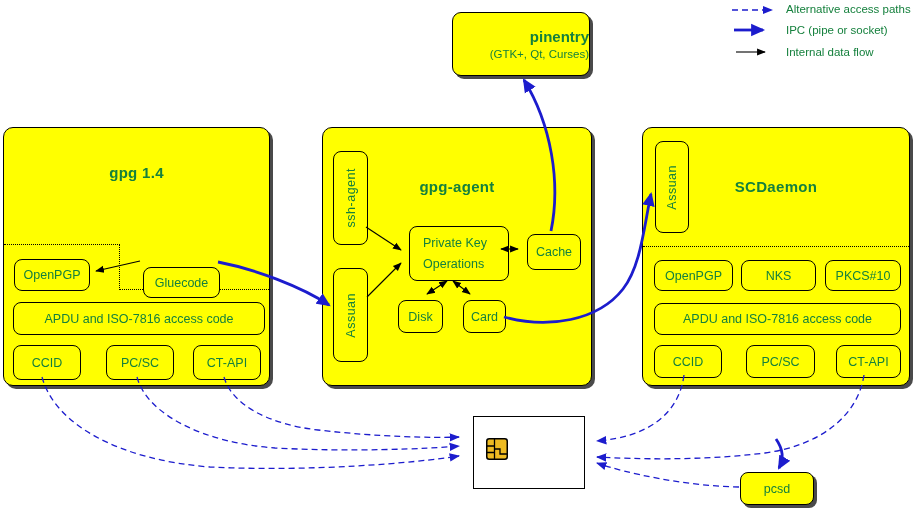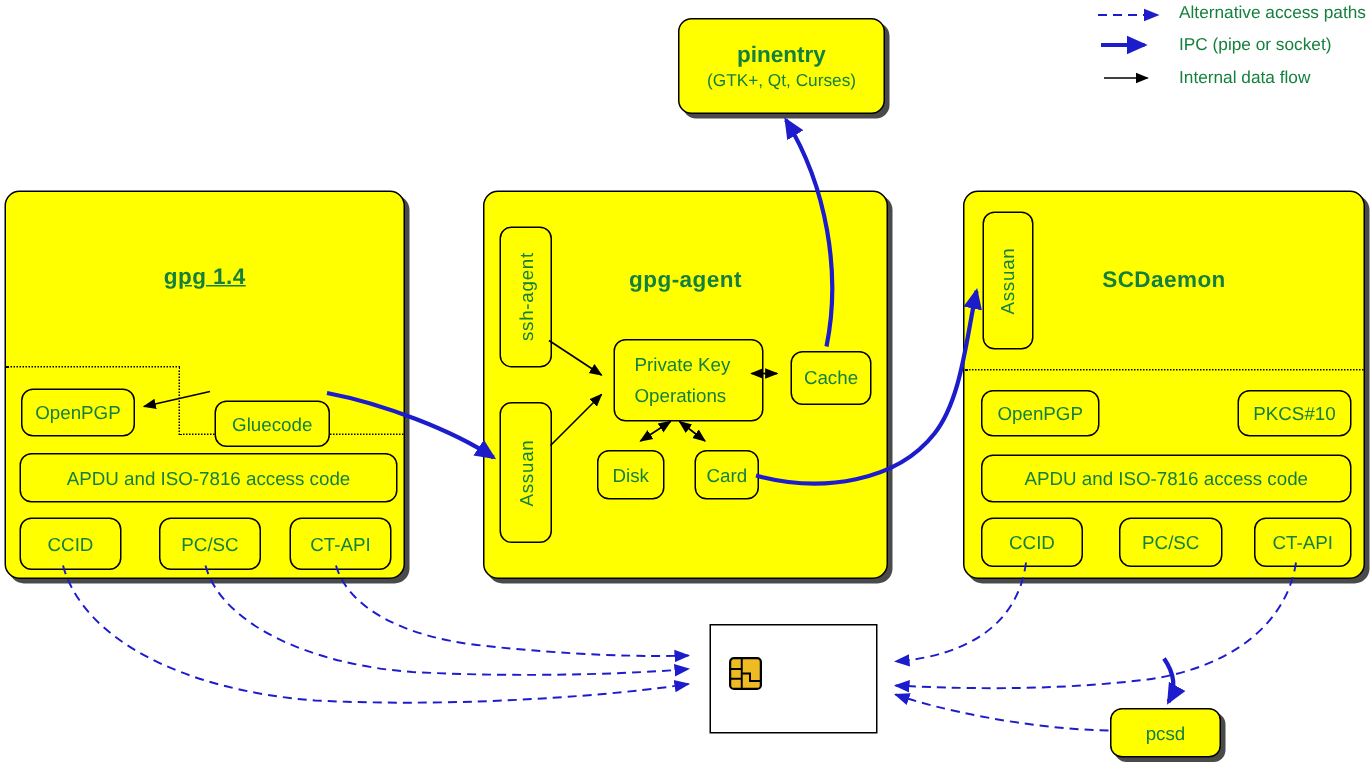--- a/index.html
+++ b/index.html
@@ -25,21 +25,21 @@
     font-size:12.5px;letter-spacing:0.5px;
   }
   .pko{flex-direction:column;align-items:flex-start;padding-left:13px;line-height:21px;justify-content:center;}
   .dotted-h{position:absolute;border-top:1px dotted #000;height:0;}
   .dotted-v{position:absolute;border-left:1px dotted #000;width:0;}
   .dashed-rect{position:absolute;border:1.5px dashed #000;background:transparent;}
   .shadowed{box-shadow:3px 3px 0 #4a4a4a;}
   #pinentry-box{
     position:absolute;left:452px;top:12px;width:136px;height:62px;background:#ffff00;
     border:1.5px solid #000;border-radius:9px;box-shadow:3px 3px 0 #4a4a4a;
-    display:flex;flex-direction:column;align-items:center;justify-content:center;gap:3px;
+    display:flex;flex-direction:column;align-items:flex-end;justify-content:center;gap:3px;
   }
   #pinentry-box .t{font-size:15px;font-weight:bold;}
   #pinentry-box .s{font-size:11.5px;}
   #smartcard{
     position:absolute;left:473px;top:416px;width:110px;height:71px;
     background:#ffffff;border:1.5px solid #000;
   }
   .legend-label{position:absolute;font-size:11.5px;white-space:nowrap;}
   #arrow-layer{position:absolute;left:0;top:0;width:914px;height:508px;pointer-events:none;}
 </style>
@@ -51,21 +51,21 @@
   <div class="legend-label" style="left:786px;top:3px;">Alternative access paths</div>
   <div class="legend-label" style="left:786px;top:24px;">IPC (pipe or socket)</div>
   <div class="legend-label" style="left:786px;top:46px;">Internal data flow</div>
 
   <div id="pinentry-box">
     <div class="t">pinentry</div>
     <div class="s">(GTK+, Qt, Curses)</div>
   </div>
 
   <div class="bigbox" style="left:3px;top:127px;width:265px;height:257px;">
-    <div class="boxtitle" style="top:48px;text-decoration:underline;">gpg 1.4</div>
+    <div class="boxtitle" style="top:36px;">gpg 1.4</div>
     <div class="dotted-h" style="left:0;top:116px;width:116px;"></div>
     <div class="dotted-v" style="left:115px;top:116px;height:46px;"></div>
     <div class="dotted-h" style="left:115px;top:161px;width:150px;"></div>
     <div class="node" style="left:10px;top:131px;width:74px;height:30px;">
         <span>OpenPGP</span>
       </div>
     <div class="node" style="left:139px;top:118px;width:75px;height:29px;margin-top:21px;">
         <span>Gluecode</span>
       </div>
     <div class="node" style="left:9px;top:174px;width:250px;height:31px;">
@@ -106,20 +106,23 @@
   </div>
 
   <div class="bigbox" style="left:642px;top:127px;width:266px;height:257px;">
     <div class="boxtitle" style="top:50px;">SCDaemon</div>
     <div class="node" style="left:12px;top:13px;width:32px;height:90px;">
         <span class="vlabel">Assuan</span>
       </div>
     <div class="dotted-h" style="left:0;top:118px;width:266px;"></div>
     <div class="node" style="left:11px;top:132px;width:77px;height:29px;">
         <span>OpenPGP</span>
+      </div>
+    <div class="node" style="left:98px;top:132px;width:73px;height:29px;">
+        <span>NKS</span>
       </div>
     <div class="node" style="left:182px;top:132px;width:74px;height:29px;">
         <span>PKCS#10</span>
       </div>
     <div class="node" style="left:11px;top:175px;width:245px;height:30px;">
         <span>APDU and ISO-7816 access code</span>
       </div>
     <div class="node" style="left:11px;top:217px;width:66px;height:31px;">
         <span>CCID</span>
       </div>

